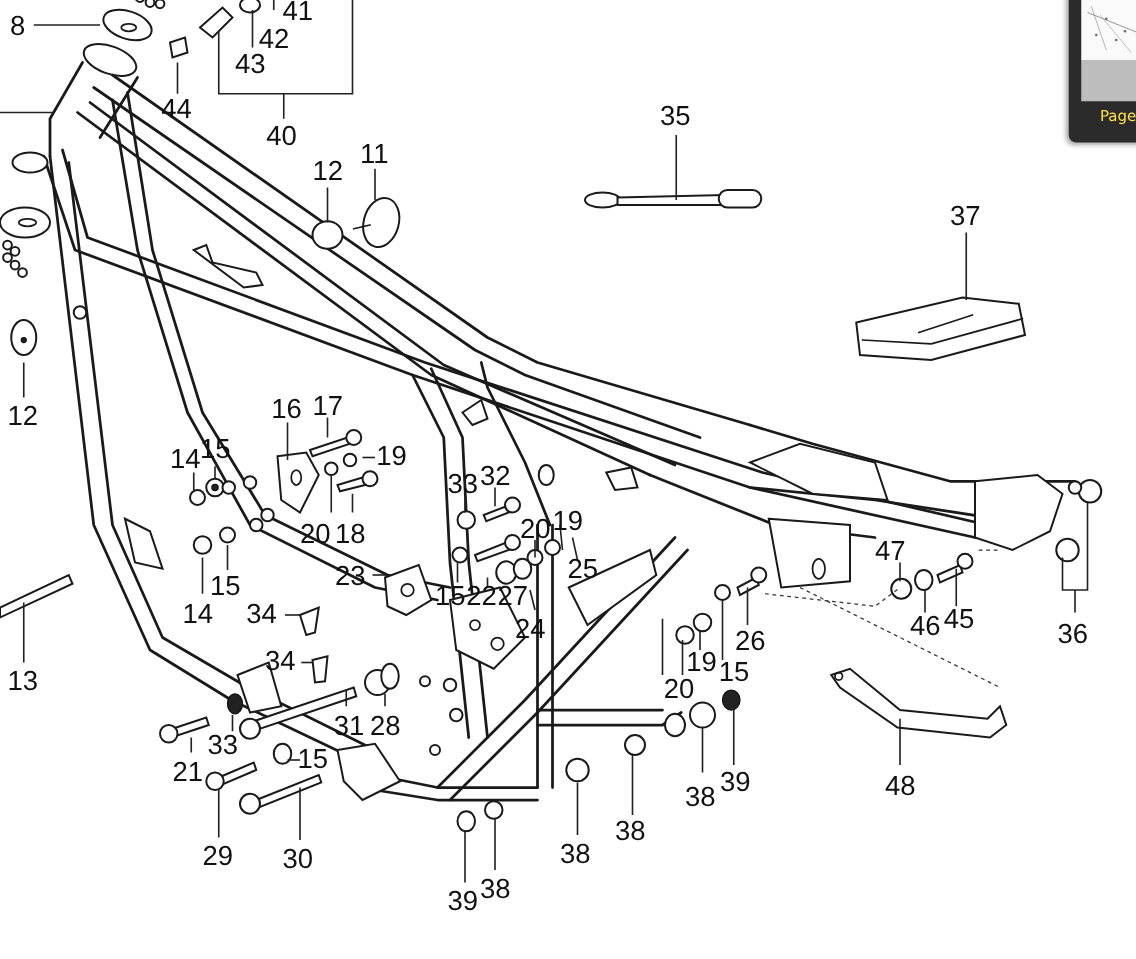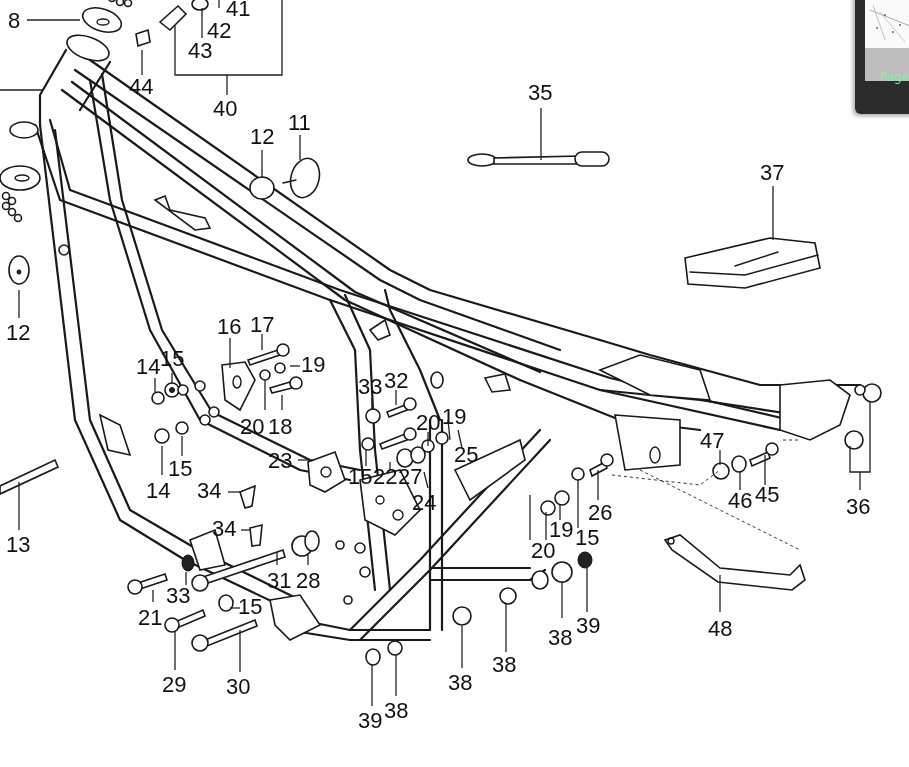--- a/index.html
+++ b/index.html
@@ -10,21 +10,21 @@
   .frame { fill:none; stroke:#1a1a1a; stroke-width:2.2; stroke-linecap:round; stroke-linejoin:round; }
   .thin { fill:none; stroke:#1a1a1a; stroke-width:1.4; stroke-linecap:round; }
   .lead { fill:none; stroke:#222; stroke-width:1.3; }
   .dash { fill:none; stroke:#333; stroke-width:1; stroke-dasharray:3 3; }
   .part { fill:#fff; stroke:#1a1a1a; stroke-width:1.6; }
   .dark { fill:#222; stroke:#111; stroke-width:1; }
   #thumb-panel { position:absolute; left:855px; top:-6px; width:70px; height:120px; background:#2b2b2b;
                  border-radius:0 0 0 6px; box-shadow:-2px 2px 4px rgba(0,0,0,0.35); }
   #thumb-image { position:absolute; left:10px; top:6px; width:60px; height:48px; background:#fafafa; overflow:hidden; }
   #thumb-gray { position:absolute; left:10px; top:54px; width:60px; height:33px; background:#bdbdbd; }
-  #thumb-label { position:absolute; left:25px; top:76px; color:#86efac; font-size:12px;
+  #thumb-label { position:absolute; left:25px; top:92px; color:#fde047; font-size:12px;
                  font-family:"DejaVu Sans", sans-serif; }
 </style>
 </head>
 <body>
 
 <svg id="diagram" viewBox="0 0 909 767" xmlns="http://www.w3.org/2000/svg">
 
   <g>
 
     <ellipse class="part" cx="88" cy="48" rx="22" ry="11" transform="rotate(20 88 48)"></ellipse>

